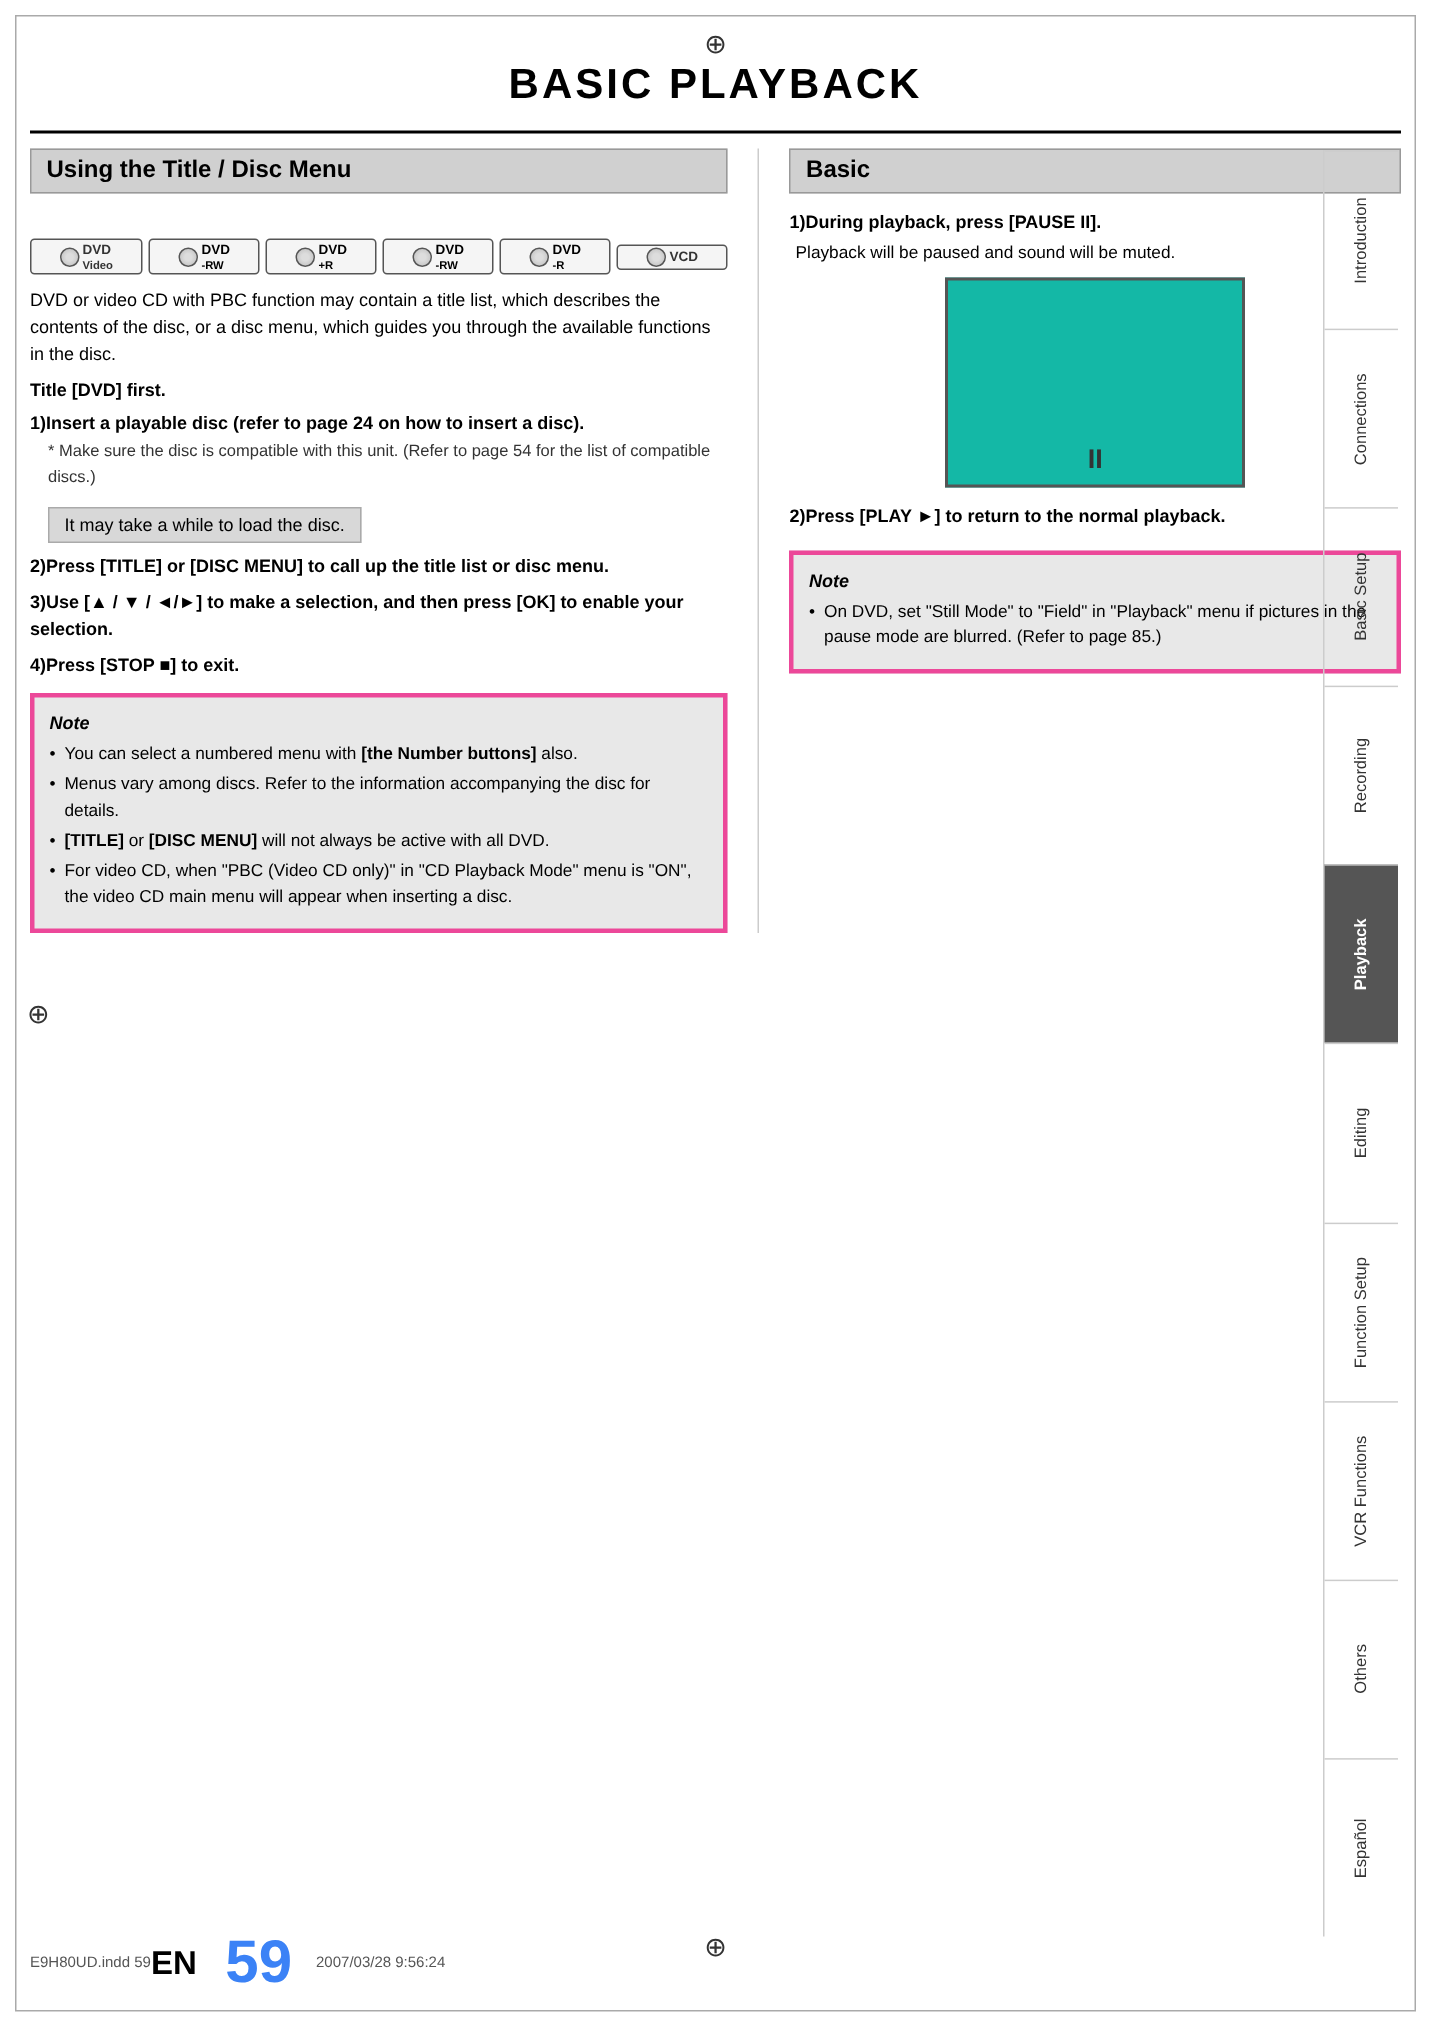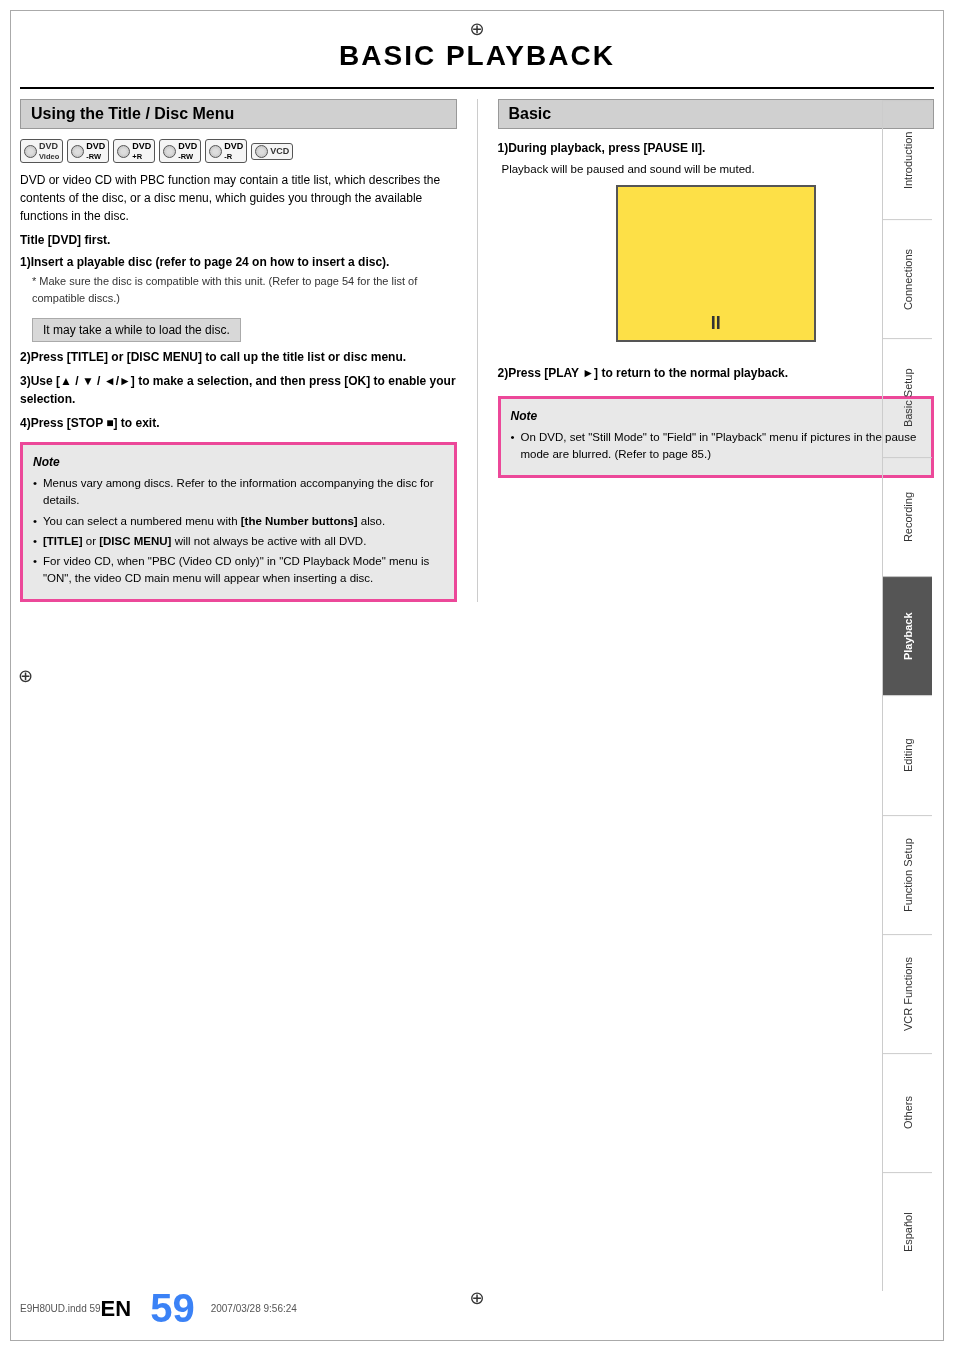--- a/index.html
+++ b/index.html
@@ -94,25 +94,26 @@
       align-items: center;
       gap: 4px;
       margin-bottom: 8px;
     }
     .disc-icon {
       display: inline-flex;
       align-items: center;
       justify-content: center;
       border: 1.5px solid #555;
       border-radius: 3px;
-      padding: 1px 3px;
+      padding: 1px 19px;
       font-size: 9px;
       font-weight: bold;
       background: #f5f5f5;
       position: relative;
+      margin-top: 20px;
     }
     .disc-icon::before {
       content: '';
       display: inline-block;
       width: 11px;
       height: 11px;
       border-radius: 50%;
       border: 1.5px solid #555;
       background: radial-gradient(circle, #ddd 30%, #bbb 100%);
       margin-right: 2px;
@@ -202,23 +203,23 @@
     .pause-sub {
       font-size: 11.5px;
       margin-left: 4px;
       margin-bottom: 6px;
     }
 
     
     .tv-screen {
       border: 2px solid #555;
       width: 200px;
-      height: 157px;
-      margin: 10px auto 22px auto;
-      background: #fde047;
+      height: 140px;
+      margin: 10px auto 10px auto;
+      background: #14b8a6;
       display: flex;
       align-items: flex-end;
       justify-content: center;
       padding-bottom: 6px;
     }
     .pause-indicator {
       font-size: 18px;
       color: #333;
       font-weight: bold;
     }
@@ -358,22 +359,22 @@
     </div>
 
     
     <div class="step">
       <span class="step-bold">4)Press [STOP ■] to exit.</span>
     </div>
 
     
     <div class="note-box">
       <div class="note-title">Note</div>
+      <div class="note-item">You can select a numbered menu with <strong>[the Number buttons]</strong> also.</div>
       <div class="note-item">Menus vary among discs. Refer to the information accompanying the disc for details.</div>
-      <div class="note-item">You can select a numbered menu with <strong>[the Number buttons]</strong> also.</div>
       <div class="note-item"><strong>[TITLE]</strong> or <strong>[DISC MENU]</strong> will not always be active with all DVD.</div>
       <div class="note-item">For video CD, when "PBC (Video CD only)" in "CD Playback Mode" menu is "ON", the video CD main menu will appear when inserting a disc.</div>
     </div>
 
   </div>
 
   <div class="right-col pause-section">
 
     <div class="section-header">
       <span>Basic</span>

